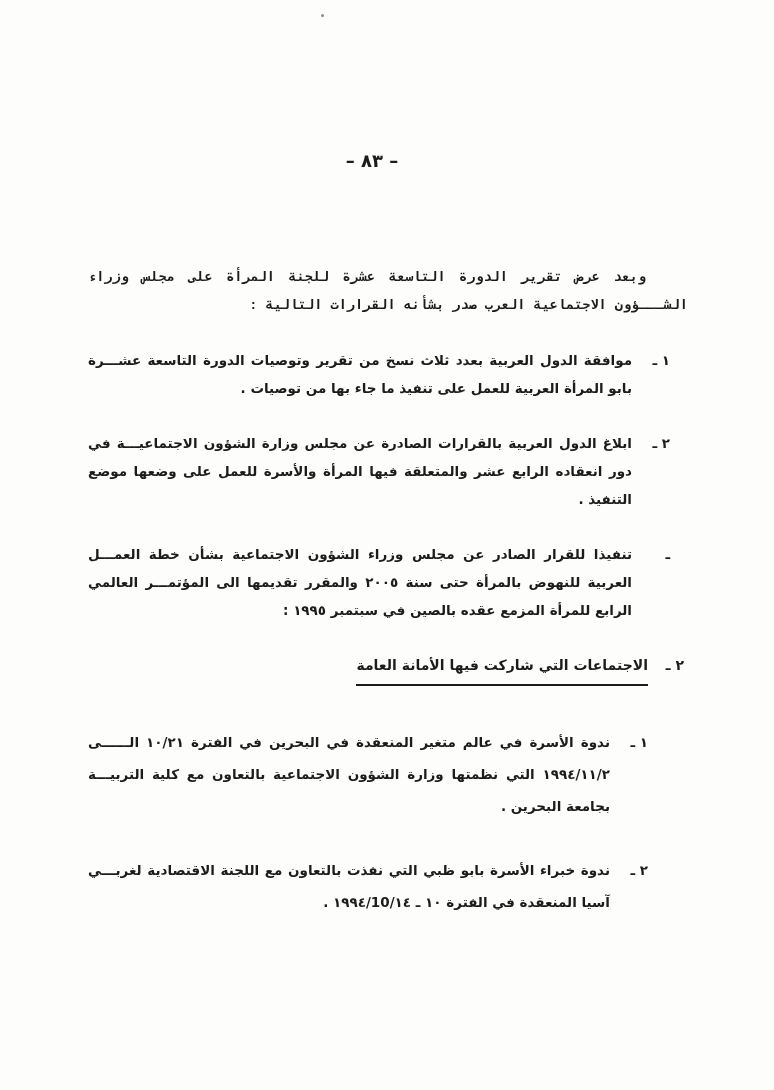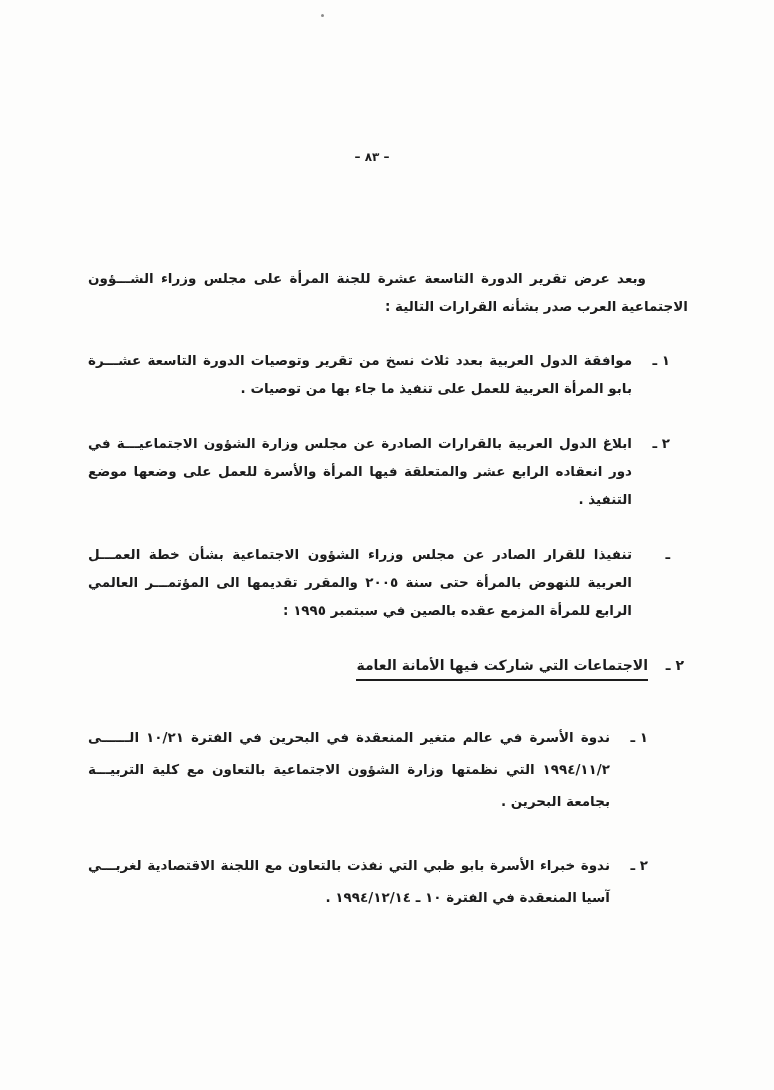--- a/index.html
+++ b/index.html
@@ -20,36 +20,37 @@
     height: 3px;
     border-radius: 50%;
     background: #8a8a8a;
   }
   .page-number {
     position: absolute;
     top: 150px;
     left: 0;
     right: 0;
     text-align: center;
-    font-size: 12px;
+    font-size: 18px;
     font-weight: bold;
     letter-spacing: 2px;
     text-indent: 30px; 
   }
   .content {
     position: absolute;
     top: 264px;
     right: 86px;
     left: 88px;
     font-size: 13.5px;
     font-weight: bold;
     line-height: 28px;
   }
   .para {
     text-align: justify;
+    font-family: Liberation Mono, monospace;
   }
   .intro {
     text-indent: 42px;
     margin-bottom: 26px;
   }
   .item {
     display: flex;
     margin-bottom: 27px;
   }
   .resolutions .item {
@@ -70,20 +71,21 @@
   .section-header {
     display: flex;
     margin: 0 4px 40px 0;
     font-size: 14px;
   }
   .section-header .marker {
     flex: 0 0 36px;
   }
   .section-title {
     border-bottom: 2px solid #1c1c1c;
+    padding-bottom: 5px;
     text-align: center;
   }
   .events .item {
     margin-right: 40px;
     margin-bottom: 32px;
     line-height: 32px;
   }
 </style>
 </head>
 <body>
@@ -117,17 +119,17 @@
     <span class="section-title">الاجتماعات التي شاركت فيها الأمانة العامة</span>
   </div>
 
   <div class="events">
     <div class="item">
       <span class="marker">١ ـ</span>
       <span class="item-text">ندوة الأسرة في عالم متغير المنعقدة في البحرين في الفترة ١٠/٢١ الــــــى ١٩٩٤/١١/٢ التي نظمتها وزارة الشؤون الاجتماعية بالتعاون مع كلية التربيـــة بجامعة البحرين .</span>
     </div>
     <div class="item">
       <span class="marker">٢ ـ</span>
-      <span class="item-text">ندوة خبراء الأسرة بابو ظبي التي نفذت بالتعاون مع اللجنة الاقتصادية لغربـــي آسيا المنعقدة في الفترة ١٠ ـ ١٩٩٤/١٢/١٤ .</span>
+      <span class="item-text">ندوة خبراء الأسرة بابو ظبي التي نفذت بالتعاون مع اللجنة الاقتصادية لغربـــي آسيا المنعقدة في الفترة ١٠ ـ ١٩٩٤/10/١٤ .</span>
     </div>
   </div>
 
 </div>
 
 </body></html>

